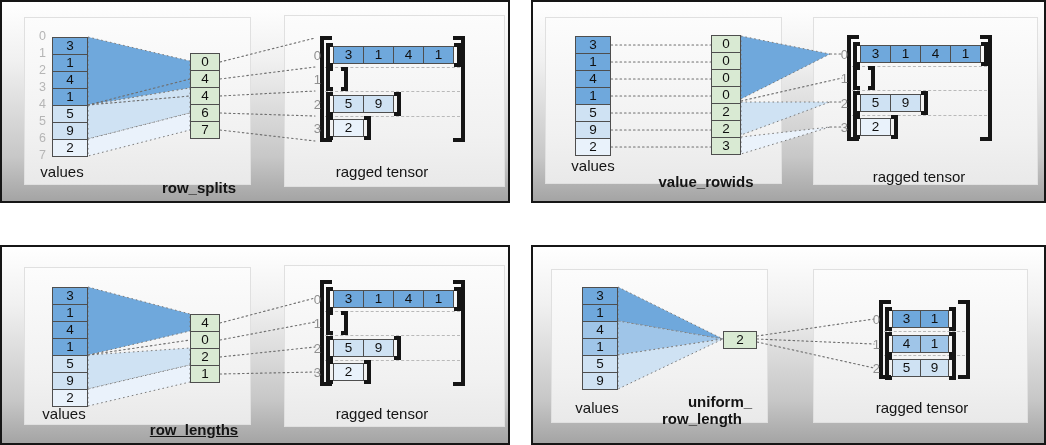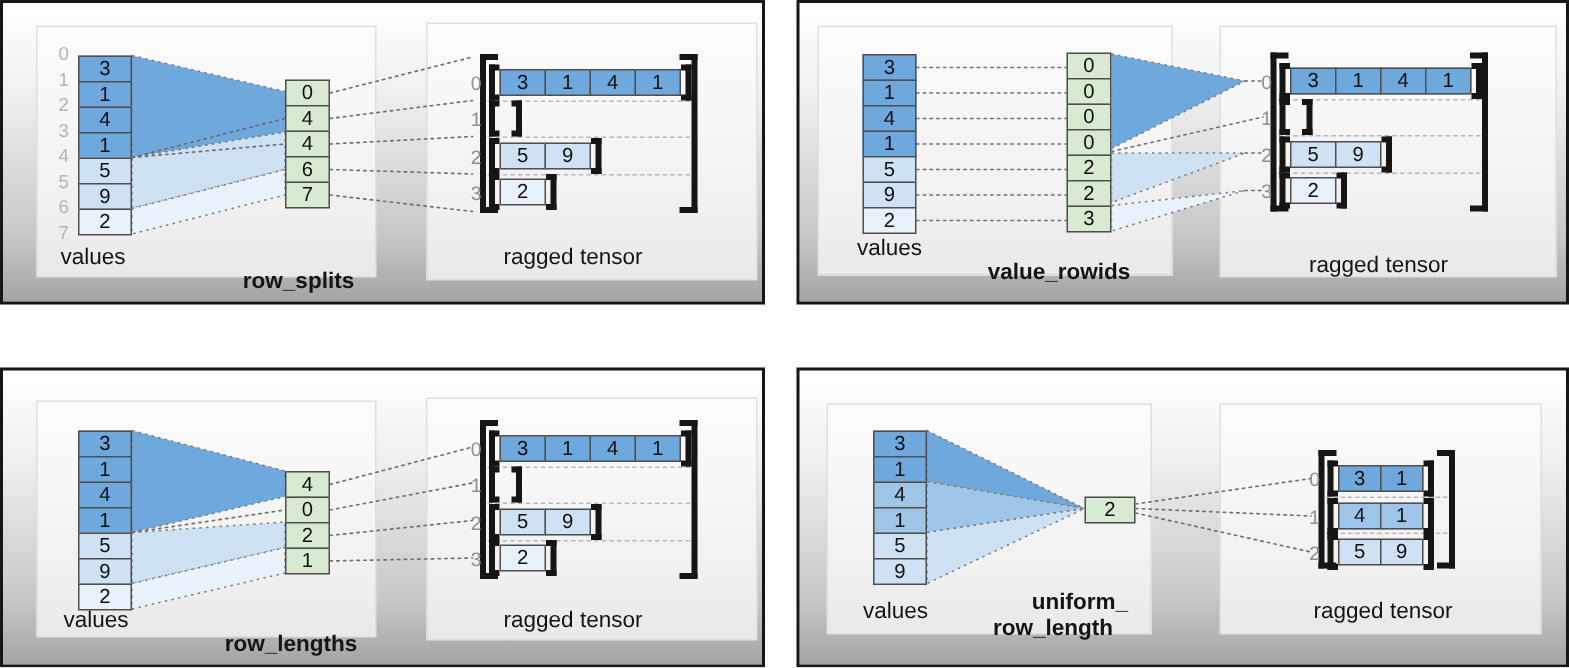--- a/index.html
+++ b/index.html
@@ -260,21 +260,21 @@
         <span class="ibr r"></span>
       </div>
       <div class="trow" style="top:82px;">
         <span class="rlabel">3</span>
         <span class="ibr l"></span>
         <span class="tcell c-lighter">2</span>
         <span class="ibr r"></span>
       </div>
     </div>
     <div class="cap" style="left:62px;top:158px;">values</div>
-    <div class="cap b" style="left:192px;top:158px;">row_lengths</div>
+    <div class="cap b" style="left:192px;top:158px;text-decoration:underline;">row_lengths</div>
     <div class="cap" style="left:380px;top:158px;">ragged tensor</div>
   </div>
 
   <div class="quad" style="left:531px;top:245px;width:515px;height:200px;">
     <div class="sub" style="left:18px;top:22px;width:217px;height:154px;"></div>
     <div class="sub" style="left:280px;top:22px;width:215px;height:154px;"></div>
     <svg class="overlay" width="511" height="196">
       <polygon class="pg p-dark" points="85,40 190,92 85,74"></polygon>
       <polygon class="pg p-med" points="85,74 190,92 85,108"></polygon>
       <polygon class="pg p-light" points="85,108 190,92 85,142"></polygon>

